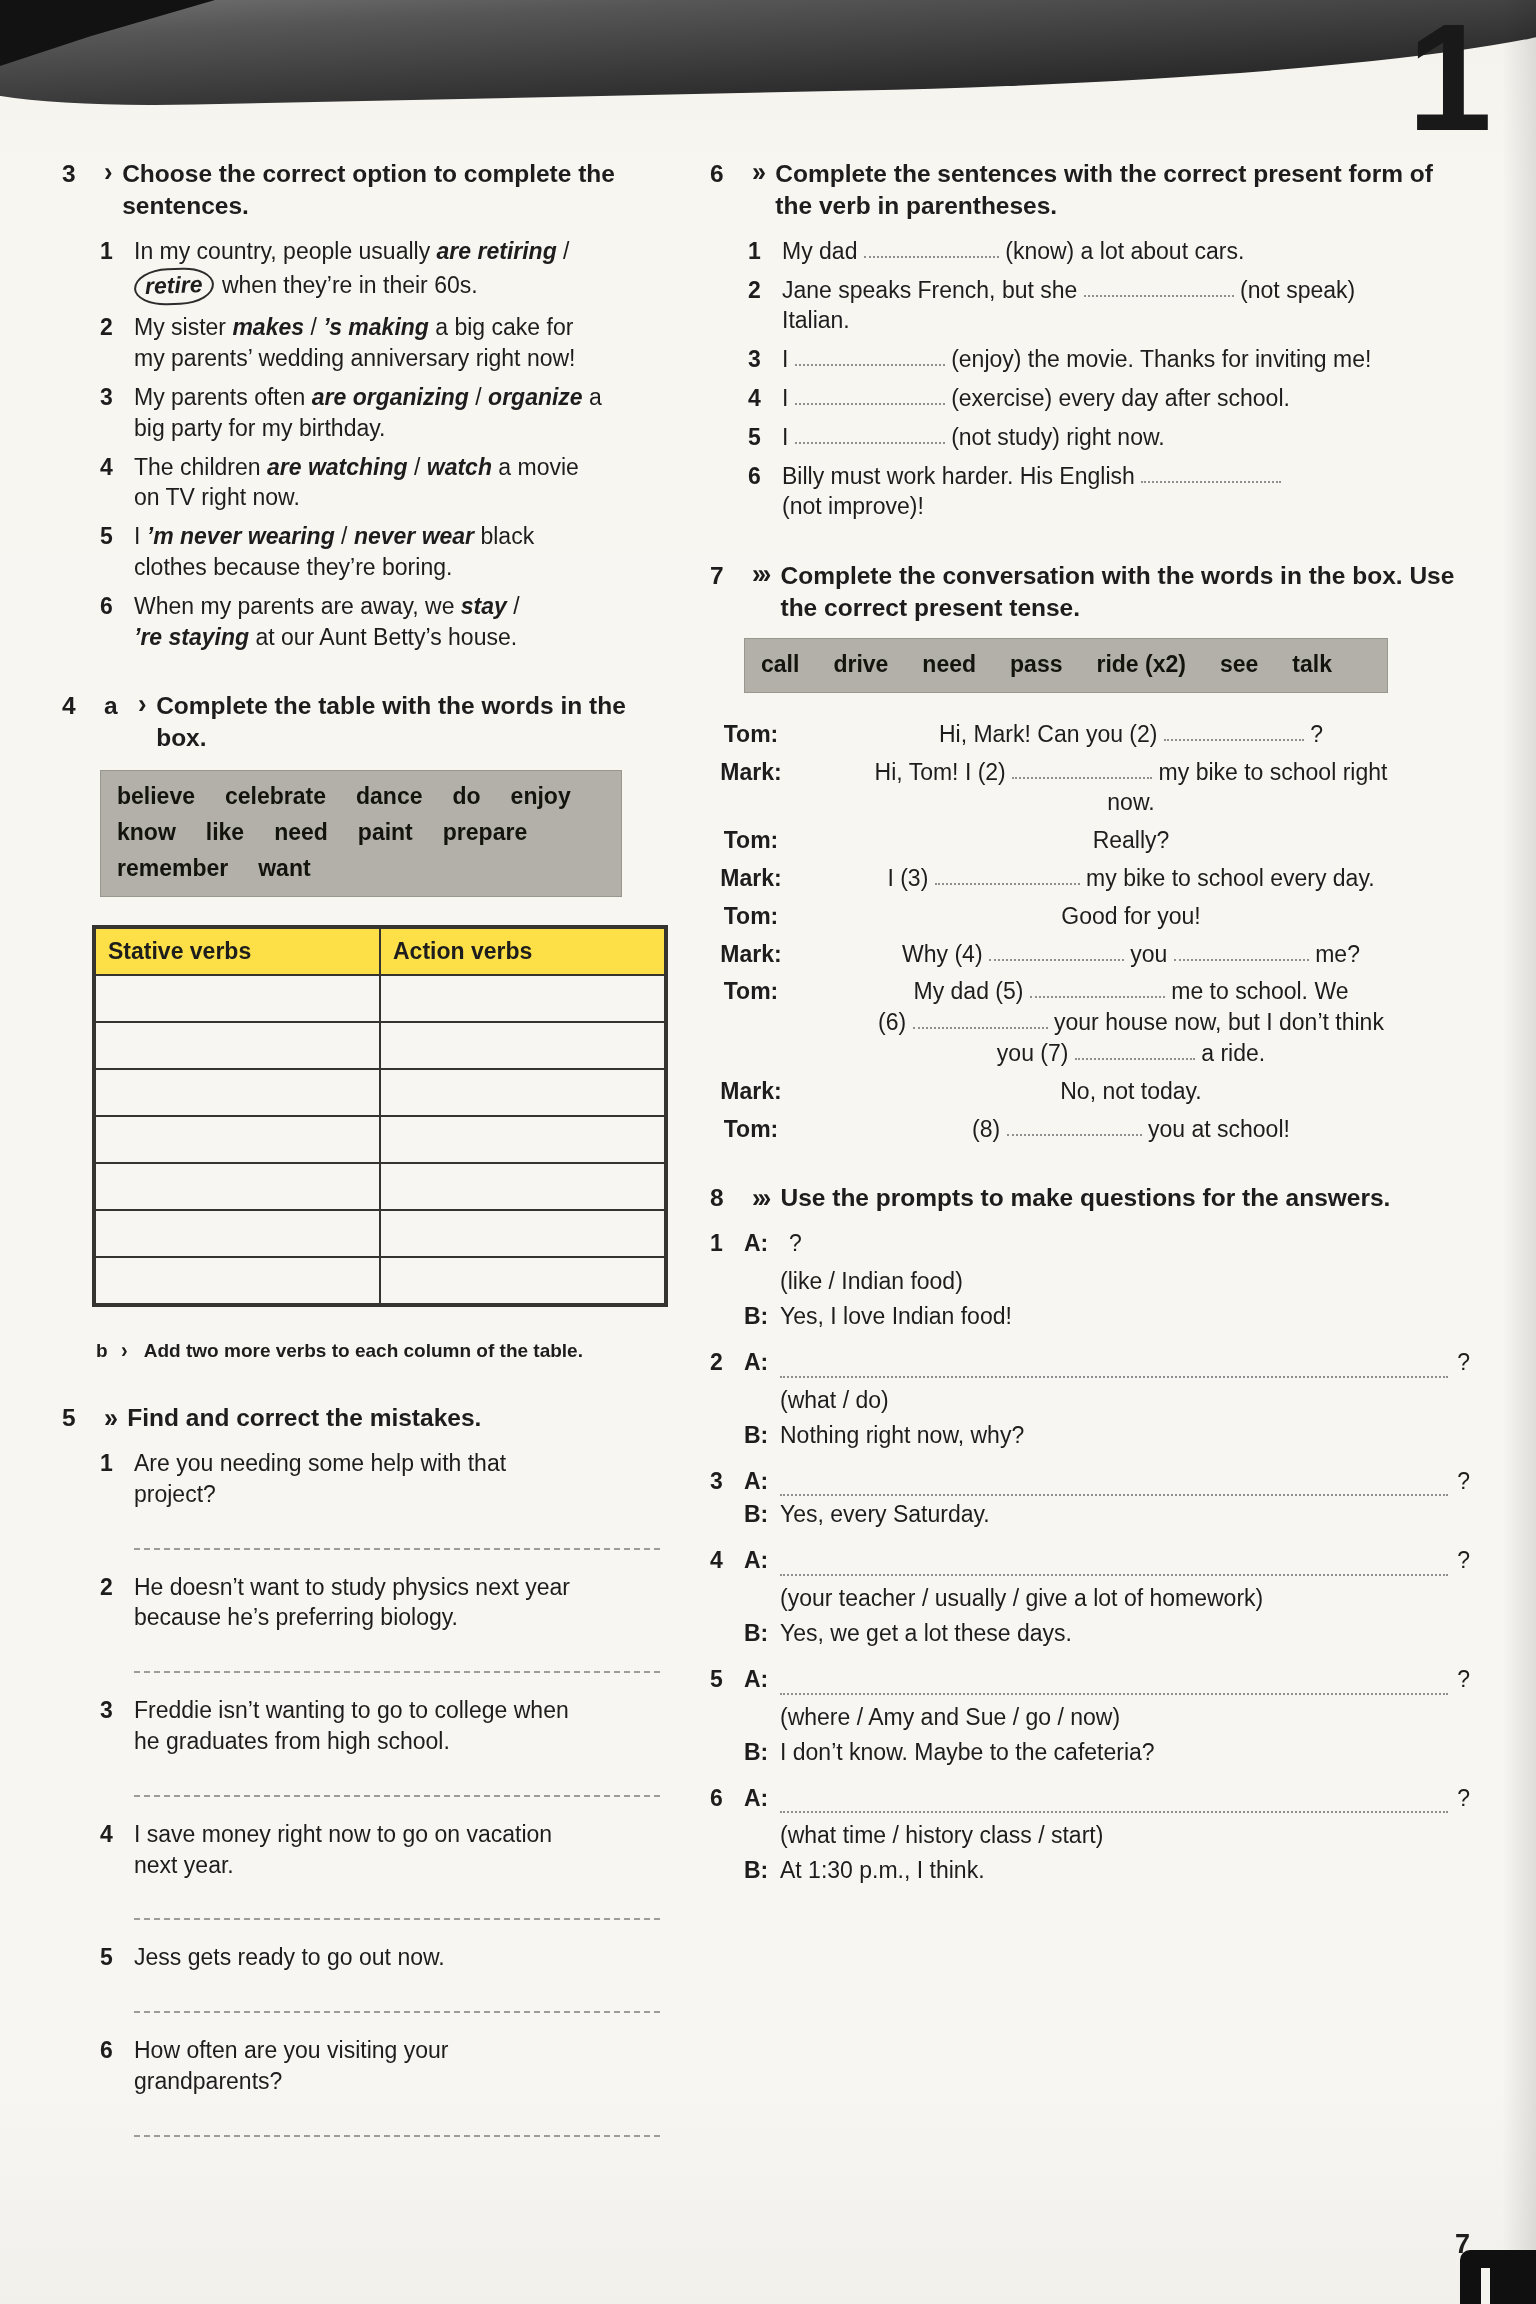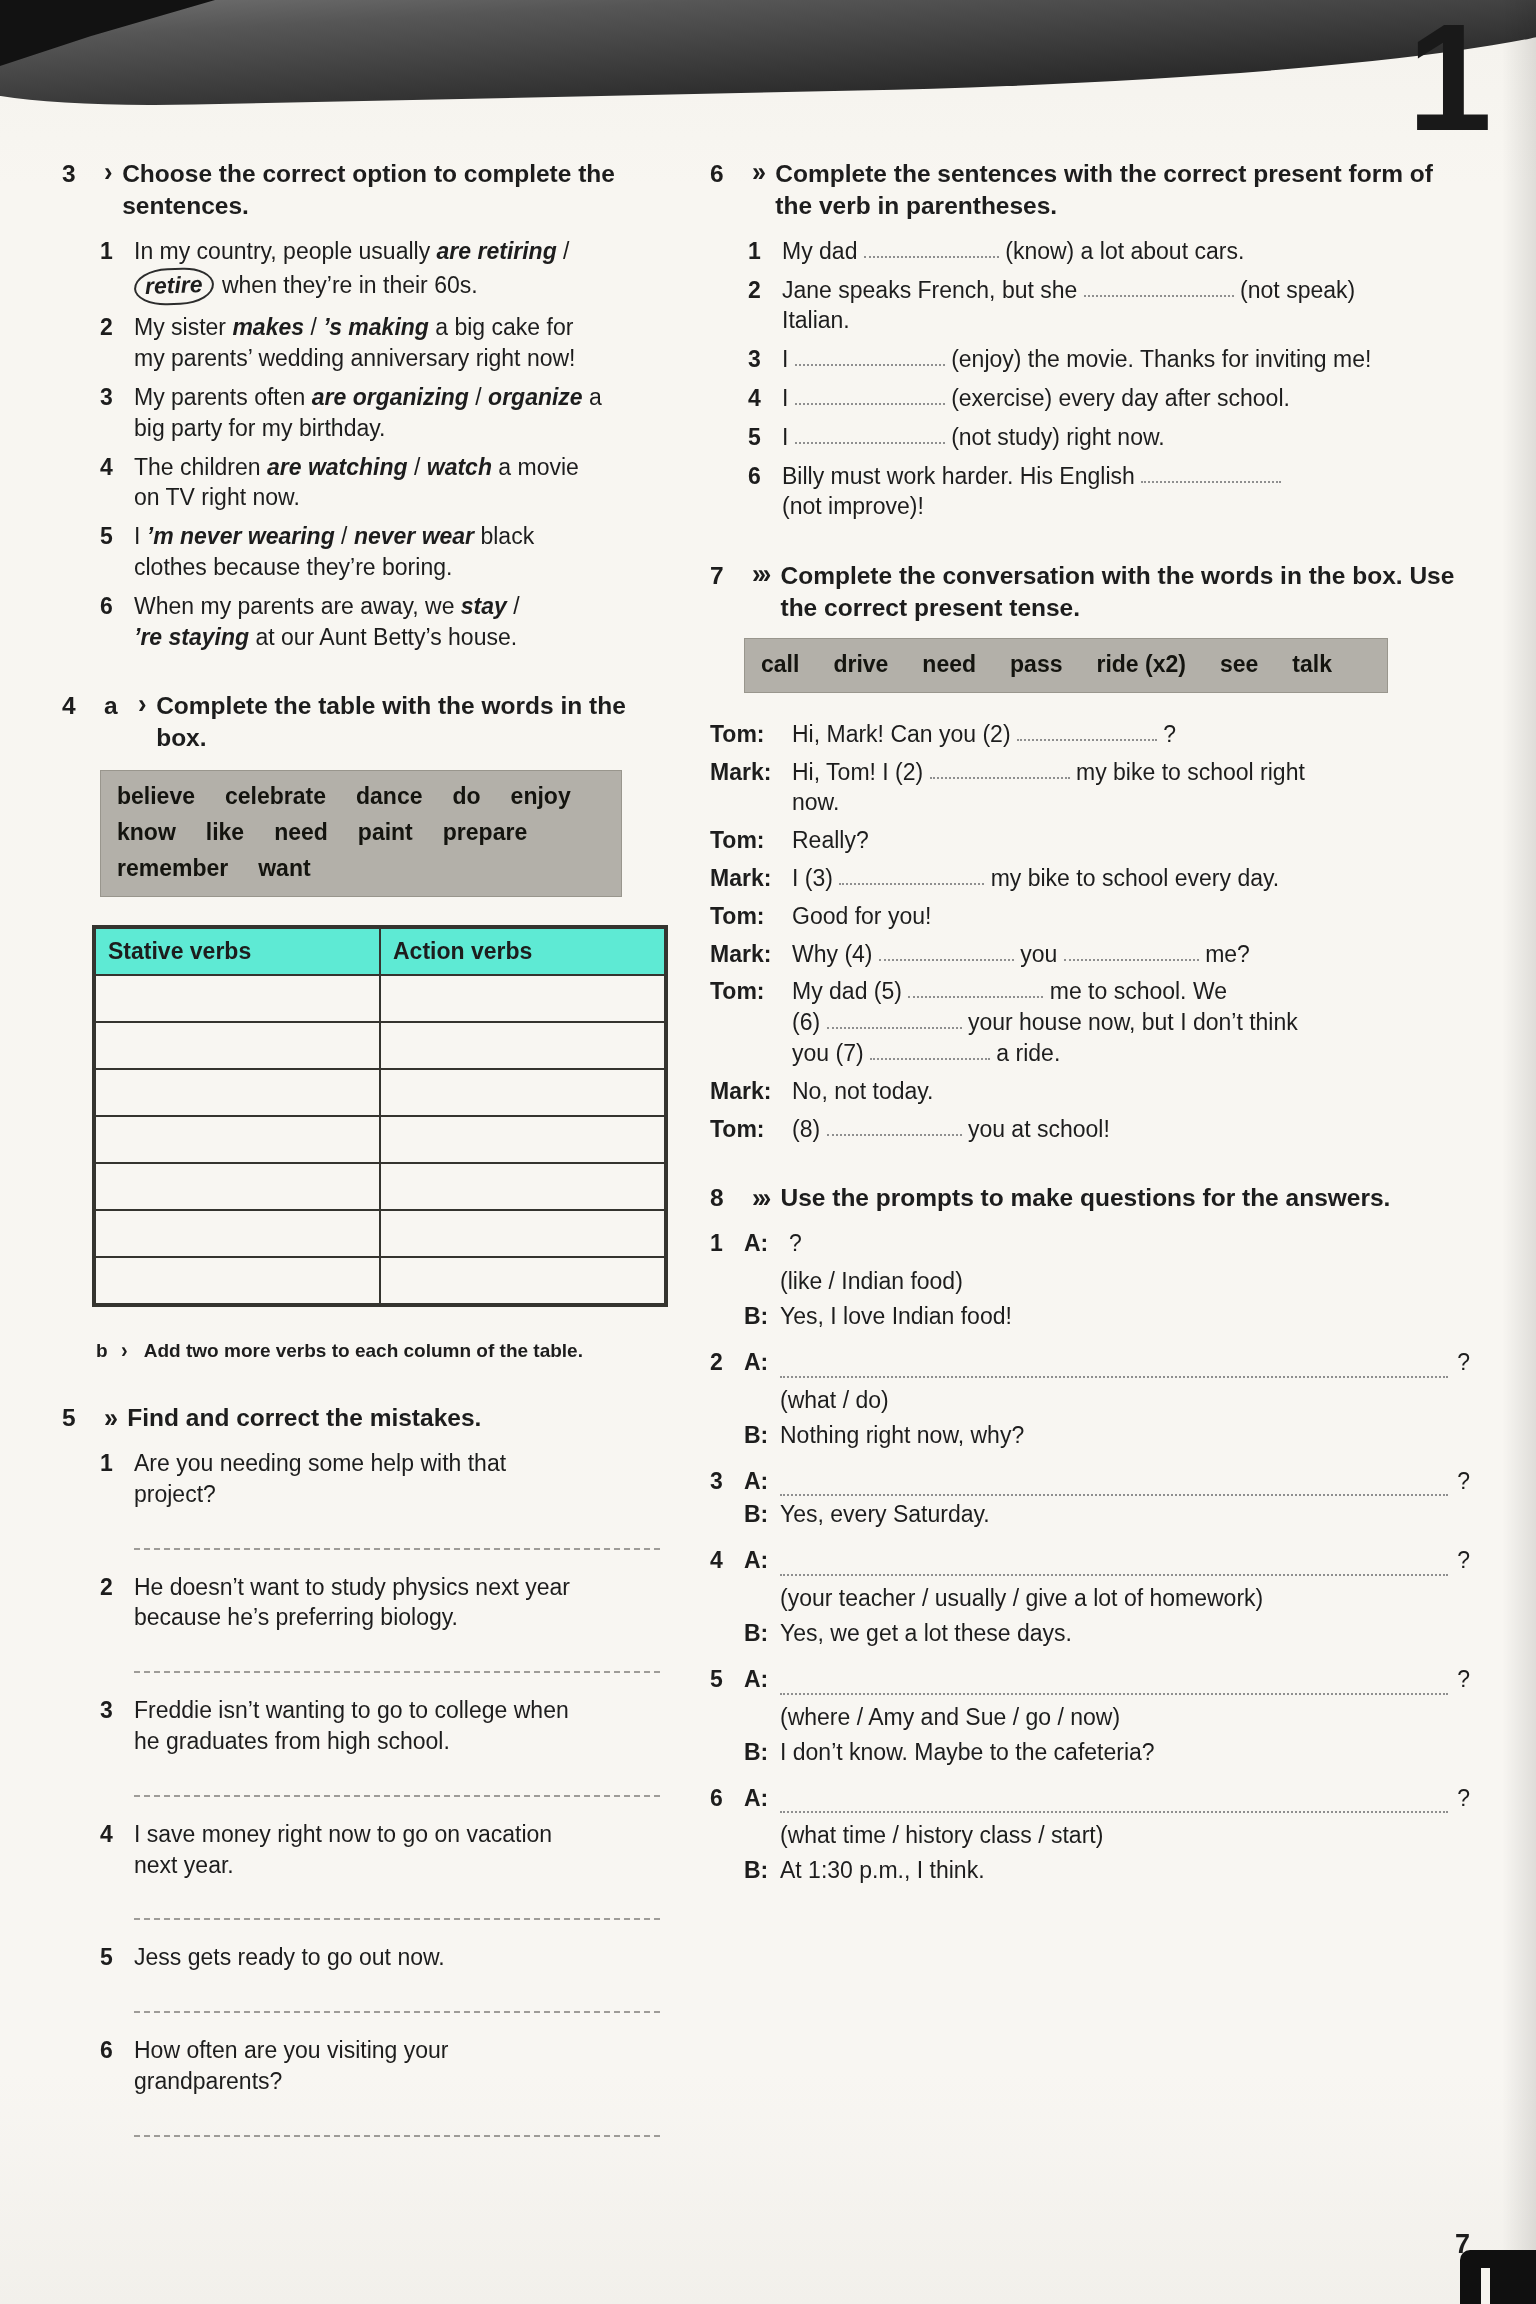--- a/index.html
+++ b/index.html
@@ -50,24 +50,24 @@
   .seg-hand{font-family:"DejaVu Serif",serif;font-style:italic;font-size:27px;
     transform:rotate(-0.8deg);display:inline-block;white-space:nowrap;}
   
   .word-box{background:#b3b0a9;border:1px solid #99968d;padding:10px 16px 12px;
     display:flex;flex-wrap:wrap;column-gap:30px;row-gap:5px;font-weight:bold;color:#14140f;}
   .left-box{width:522px;margin:16px 0 28px 38px;}
   .right-box{width:644px;margin:14px 0 26px 34px;column-gap:34px;}
   
   .verbs-table{display:grid;grid-template-columns:1fr 1fr;width:576px;
     margin:2px 0 32px 30px;border:3px solid #35342f;background:#f8f6f2;}
-  .vt-h{background:#5eead4;font-weight:bold;padding:7px 12px 8px;border:1.5px solid #35342f;}
+  .vt-h{background:#fde047;font-weight:bold;padding:7px 12px 8px;border:1.5px solid #35342f;}
   .vt-c{height:47px;border:1.5px solid #35342f;}
   
-  .dialogue{margin-top:16px;}
+  .dialogue{margin-top:16px;text-align:center;}
   .d-line{display:grid;grid-template-columns:82px 1fr;margin-bottom:7px;}
   .d-speaker{font-weight:bold;}
   
   .qa-item{margin-bottom:13px;}
   .qa-a{display:flex;align-items:flex-end;}
   .qa-num{flex:0 0 34px;font-weight:bold;}
   .qa-label{flex:0 0 36px;font-weight:bold;}
   .qa-line{flex:1;border-bottom:2px dotted #8f8f8f;padding:0 2px 0 6px;min-height:33px;
     display:flex;align-items:flex-end;}
   .qa-qmark{flex:0 0 auto;padding-left:9px;}

